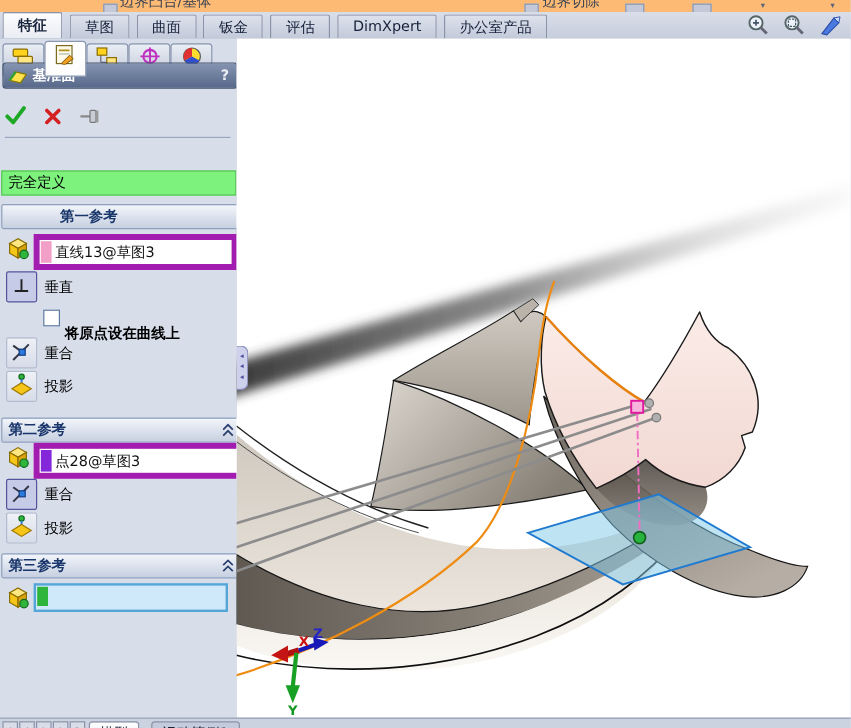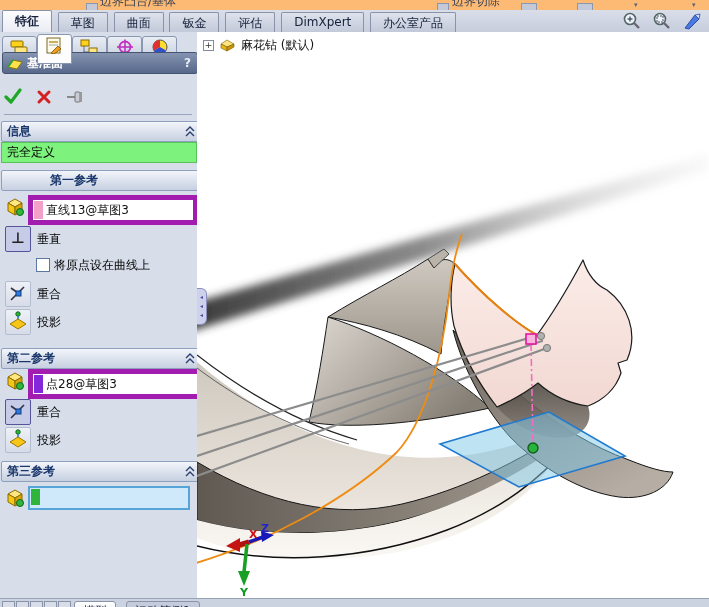--- a/index.html
+++ b/index.html
@@ -172,27 +172,20 @@
     <svg width="16" height="17">
       <path d="M3,4 L13,14 M13,4 L3,14" stroke="#d42020" stroke-width="3" stroke-linecap="round"></path>
     </svg>
     <svg width="20" height="17">
       <line x1="1" y1="9" x2="9" y2="9" stroke="#888" stroke-width="2"></line>
       <rect x="9" y="4" width="5" height="10" rx="1" fill="#c9ccd4" stroke="#777"></rect>
       <line x1="15" y1="4" x2="15" y2="14" stroke="#999" stroke-width="2"></line>
     </svg>
   </div>
 
-  <div class="sechdr" style="top:89px;">
-    <span>信息</span>
-    <svg width="10" height="11">
-      <polyline points="1,5 5,1 9,5" fill="none" stroke="#2a3f6e" stroke-width="1.4"></polyline>
-      <polyline points="1,10 5,6 9,10" fill="none" stroke="#2a3f6e" stroke-width="1.4"></polyline>
-    </svg>
-  </div>
   <div id="greenbar">完全定义</div>
 
   <div class="sechdr" style="top:138px;padding-left:48px;">
     <span>第一参考</span>
     <svg width="10" height="11">
       <polyline points="1,5 5,1 9,5" fill="none" stroke="#2a3f6e" stroke-width="1.4"></polyline>
       <polyline points="1,10 5,6 9,10" fill="none" stroke="#2a3f6e" stroke-width="1.4"></polyline>
     </svg>
   </div>
   <svg class="cubeicon" style="top:165px;" width="20" height="20">
@@ -203,21 +196,21 @@
   </svg>
   <div class="selfield" style="top:163px;">
     <div class="chip" style="background:#f2a0c8;"></div>
     <span class="val">直线13@草图3</span>
   </div>
   <div class="ibtn pressed" style="top:194px;">
     <div class="glyph">⊥</div>
   </div>
   <div class="rowlabel" style="top:199px;">垂直</div>
   <div class="cbx" style="top:226px;"></div>
-  <div class="rowlabel" style="left:54px;top:225px;">将原点设在曲线上</div>
+  <div class="rowlabel" style="left:54px;top:238px;font-weight:bold;">将原点设在曲线上</div>
   <div class="ibtn" style="top:249px;">
     <svg width="22" height="22">
       <line x1="4" y1="18" x2="17" y2="5" stroke="#334" stroke-width="1.6"></line>
       <line x1="4" y1="6" x2="11" y2="11" stroke="#334" stroke-width="1.6"></line>
       <rect x="9" y="9" width="5" height="5" fill="#2a7ae0" stroke="#123c80"></rect>
     </svg>
   </div>
   <div class="rowlabel" style="top:254px;">重合</div>
   <div class="ibtn" style="top:277px;">
     <svg width="22" height="22">
@@ -372,27 +365,20 @@
       <polygon points="64,499 77,503 65,510" fill="#1818b8"></polygon>
       <line x1="50" y1="512" x2="47" y2="540" stroke="#18a024" stroke-width="3.5"></line>
       <polygon points="41,539 53,539 47,554" fill="#18a024"></polygon>
       <text x="52" y="506" font-size="11" font-weight="bold" fill="#cc1111">X</text>
       <text x="64" y="500" font-size="11" font-weight="bold" fill="#2222cc">Z</text>
       <text x="43" y="564" font-size="11" font-weight="bold" fill="#119922">Y</text>
     </g>
   </svg>
 
   
-  <div id="tree">
-    <span class="plusbox">+</span><svg width="20" height="15">
-      <polygon points="3,7 9,3 16,7 9,10" fill="#ffe680" stroke="#7a5c00" stroke-width="0.6"></polygon>
-      <polygon points="3,7 9,10 9,14 3,11" fill="#e8b61a" stroke="#7a5c00" stroke-width="0.6"></polygon>
-      <polygon points="9,10 16,7 16,10 9,14" fill="#c89410" stroke="#7a5c00" stroke-width="0.6"></polygon>
-    </svg><span>麻花钻 (默认)</span>
-  </div>
 
   
   <div id="vhandle">◂<br>◂<br>◂</div>
 </div>
 
 <div id="bottomstrip">
   <div class="navbtn" style="left:2px;">‹</div>
   <div class="navbtn" style="left:16px;">‹</div>
   <div class="navbtn" style="left:30px;">›</div>
   <div class="navbtn" style="left:44px;">›</div>

